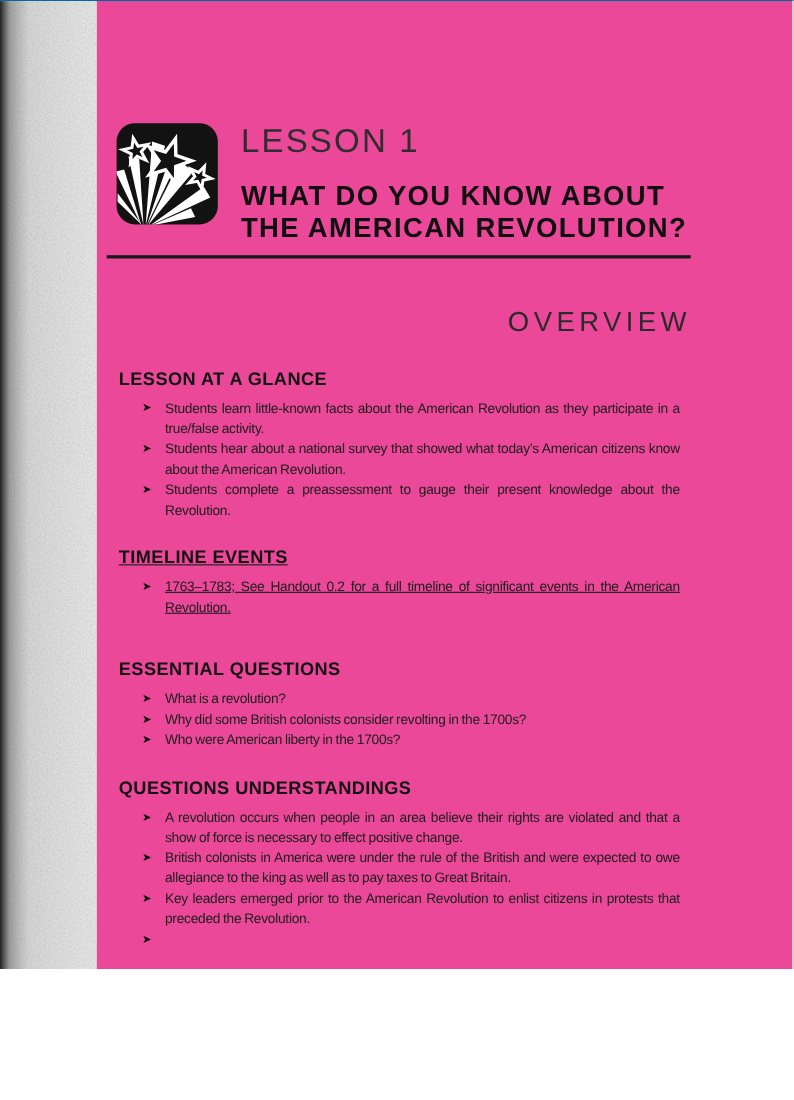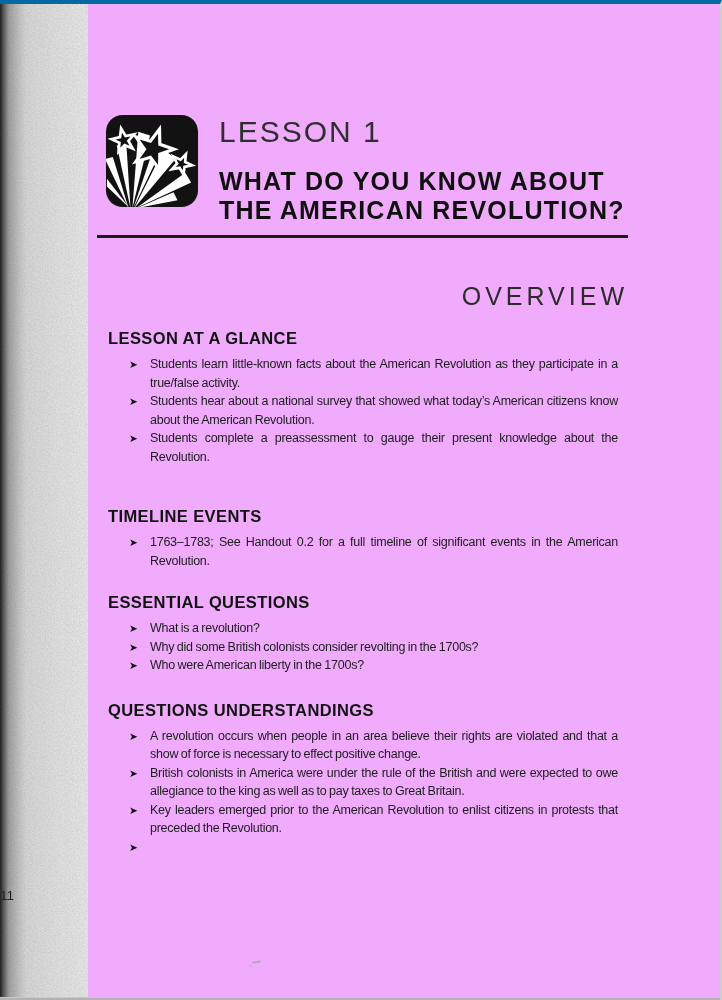--- a/index.html
+++ b/index.html
@@ -1,34 +1,34 @@
 <!DOCTYPE html>
 <html><head>
 <meta charset="utf-8">
 <style>
   html,body{margin:0;padding:0;background:#ffffff;}
   *{box-sizing:border-box;}
   .page{
-    position:relative;width:722px;height:1000px;background:#f0abfc;overflow:hidden;
+    position:relative;width:722px;height:881px;background:#ec4899;overflow:hidden;
     font-family:"Liberation Sans","DejaVu Sans",sans-serif;color:#1b1b1b;
-    border-top:4px solid #0369a1;border-right:2px solid #cfcfcf;
+    border-top:1px solid #0369a1;border-right:2px solid #cfcfcf;
   }
   .binding{position:absolute;left:0;top:0;width:88px;height:993px;display:block;}
   .bottom-edge{position:absolute;left:0;top:994px;width:722px;height:2px;background:#b3b3b3;}
   .content{position:absolute;left:108px;top:0;width:520px;}
   .header{display:flex;gap:20px;align-items:flex-start;padding-top:110px;}
   .logo{width:94px;height:94px;flex:none;margin-left:-3px;display:block;}
   .titles{padding-top:2px;}
   .lesson-label{font-size:30px;line-height:32px;font-weight:400;letter-spacing:2px;color:#2e2e2e;}
   .main-title{margin:19px 0 0;font-size:25px;line-height:29px;font-weight:700;letter-spacing:1.2px;color:#101010;}
   .title-rule{margin:10px 0 0 -11px;width:531px;border:0;border-top:3px solid #1a1a1a;}
   .overview{margin:43px 0 0;text-align:right;font-weight:300;font-size:25px;line-height:30px;letter-spacing:4px;color:#2b2b2b;}
-  .section{margin-top:22px;}
-  .section.s1{margin-top:17px;}
-  .section.s2{margin-top:40px;}
+  .section{margin-top:38px;}
+  .section.s1{margin-top:27px;}
+  .section.s2{margin-top:24px;text-decoration:underline;}
   .section.s4{margin-top:25px;}
   .section-title{margin:0 0 7px;font-size:16.5px;line-height:20px;font-weight:700;letter-spacing:0.4px;color:#121212;}
   .bullets{list-style:none;margin:0;padding:0;}
   .bullet{position:relative;padding:0 10px 0 42px;font-size:12.5px;line-height:18.5px;
     text-align:justify;letter-spacing:-0.25px;word-spacing:-0.6px;color:#1c1c1c;}
   .arrow{position:absolute;left:21px;top:0;font-size:10.5px;line-height:18.5px;letter-spacing:0;color:#111;}
   .page-number{position:absolute;left:0;top:884px;width:716px;text-align:left;font-size:13.5px;color:#222;}
   .smudge{position:absolute;left:252px;top:957px;width:9px;height:2px;background:#9a9a9a;opacity:.55;transform:rotate(-10deg);border-radius:2px;}
   .smudge2{position:absolute;left:249px;top:961px;width:3px;height:2px;background:#aaa;opacity:.5;border-radius:2px;}
 </style>

